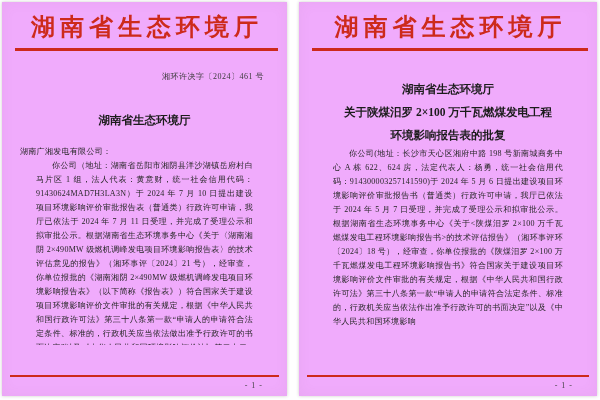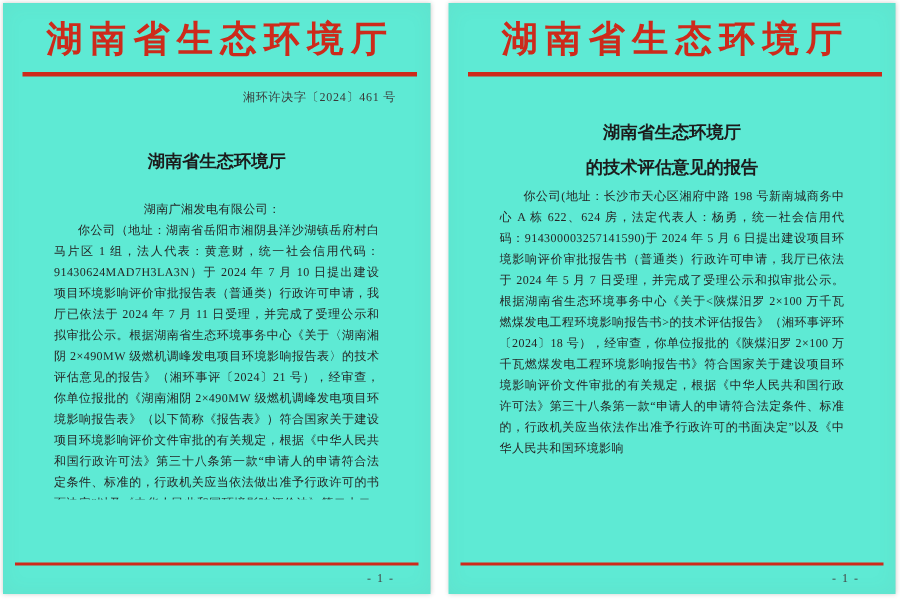--- a/index.html
+++ b/index.html
@@ -4,46 +4,46 @@
 <style>
   html,body { margin:0; padding:0; }
   body {
     width:600px; height:400px; background:#ffffff; overflow:hidden;
     font-family:"Liberation Serif","DejaVu Serif",serif;
   }
   .scan { position:relative; width:600px; height:400px; background:#ffffff; }
 
   .page {
     position:absolute; top:2px; height:394px;
-    background:#5eead4;
+    background:#f0abfc;
     box-shadow:0 0 3px rgba(60,50,40,.25), inset 0 0 14px rgba(120,100,80,.06);
     overflow:hidden;
   }
   .page-left  { left:2px;   width:285px; }
   .page-right { left:299px; width:298px; }
 
   .agency {
     margin:13px 0 0 0; text-align:center; white-space:nowrap;
     color:#cd2a1b; font-weight:bold; font-size:24px; line-height:24px;
     letter-spacing:5px; text-indent:5px;
   }
   .header-rule {
     height:2.5px; background:#cd2a1b; margin:9px 9px 0 13px;
   }
   .doc-number {
-    margin-top:9px; padding-right:23px; text-align:right;
+    margin-top:21px; padding-right:23px; text-align:right;
     font-size:8px; line-height:10px; letter-spacing:.5px; color:#3a3a3a;
   }
   .doc-title {
     margin-top:27px; text-align:center; font-weight:bold;
     font-size:11.5px; line-height:23px; color:#1c1c1c; white-space:nowrap;
   }
   .salutation {
-    margin:13px 34px 0 28px;
-    font-size:8px; line-height:14px; color:#262626; letter-spacing:.3px;text-align:center;
+    margin:13px 34px 0 18px;
+    font-size:8px; line-height:14px; color:#262626; letter-spacing:.3px;
   }
   .body-text {
     margin:0 34px; text-indent:2em; text-align:justify;
     font-size:8px; line-height:14px; color:#262626; letter-spacing:.3px;
     max-height:186px; overflow:hidden;
   }
   .footer-rule {
     position:absolute; left:8px; right:8px; bottom:19px;
     height:1.8px; background:#cd2a1b;
   }
@@ -68,20 +68,21 @@
     <div class="body-text">你公司（地址：湖南省岳阳市湘阴县洋沙湖镇岳府村白马片区 1 组，法人代表：黄意财，统一社会信用代码：91430624MAD7H3LA3N）于 2024 年 7 月 10 日提出建设项目环境影响评价审批报告表（普通类）行政许可申请，我厅已依法于 2024 年 7 月 11 日受理，并完成了受理公示和拟审批公示。根据湖南省生态环境事务中心《关于〈湖南湘阴 2×490MW 级燃机调峰发电项目环境影响报告表〉的技术评估意见的报告》（湘环事评〔2024〕21 号），经审查，你单位报批的《湖南湘阴 2×490MW 级燃机调峰发电项目环境影响报告表》（以下简称《报告表》）符合国家关于建设项目环境影响评价文件审批的有关规定，根据《中华人民共和国行政许可法》第三十八条第一款“申请人的申请符合法定条件、标准的，行政机关应当依法做出准予行政许可的书面决定”以及《中华人民共和国环境影响评价法》第二十二</div>
     <div class="footer-rule"></div>
     <div class="page-num">- 1 -</div>
   </section>
 
   <section class="page page-right">
     <h1 class="agency">湖南省生态环境厅</h1>
     <div class="header-rule"></div>
     <div class="doc-title">
       <div>湖南省生态环境厅</div>
-      <div>的技术评估意见的报告</div>
+      <div>关于陕煤汨罗 2×100 万千瓦燃煤发电工程</div>
+      <div>环境影响报告表的批复</div>
     </div>
     <div class="body-text">你公司(地址：长沙市天心区湘府中路 198 号新南城商务中心 A 栋 622、624 房，法定代表人：杨勇，统一社会信用代码：914300003257141590)于 2024 年 5 月 6 日提出建设项目环境影响评价审批报告书（普通类）行政许可申请，我厅已依法于 2024 年 5 月 7 日受理，并完成了受理公示和拟审批公示。根据湖南省生态环境事务中心《关于&lt;陕煤汨罗 2×100 万千瓦燃煤发电工程环境影响报告书&gt;的技术评估报告》（湘环事评环〔2024〕18 号），经审查，你单位报批的《陕煤汨罗 2×100 万千瓦燃煤发电工程环境影响报告书》符合国家关于建设项目环境影响评价文件审批的有关规定，根据《中华人民共和国行政许可法》第三十八条第一款“申请人的申请符合法定条件、标准的，行政机关应当依法作出准予行政许可的书面决定”以及《中华人民共和国环境影响</div>
     <div class="footer-rule"></div>
     <div class="page-num">- 1 -</div>
   </section>
 
 </div>
 
 </body></html>

